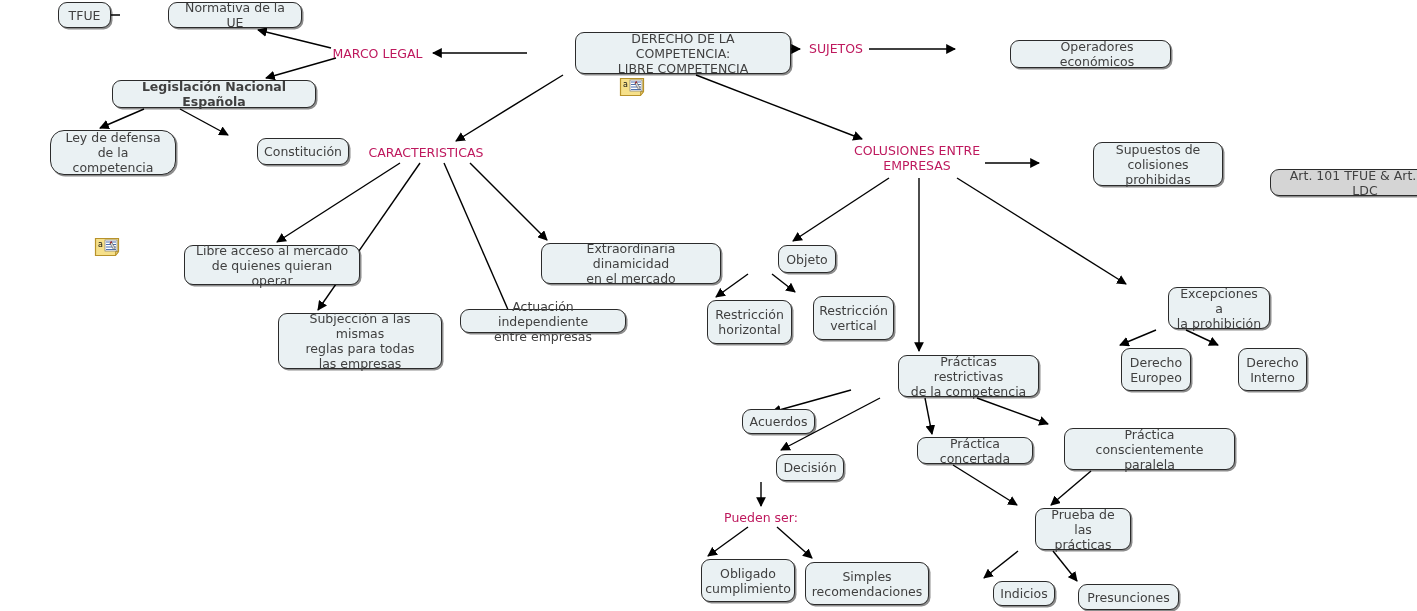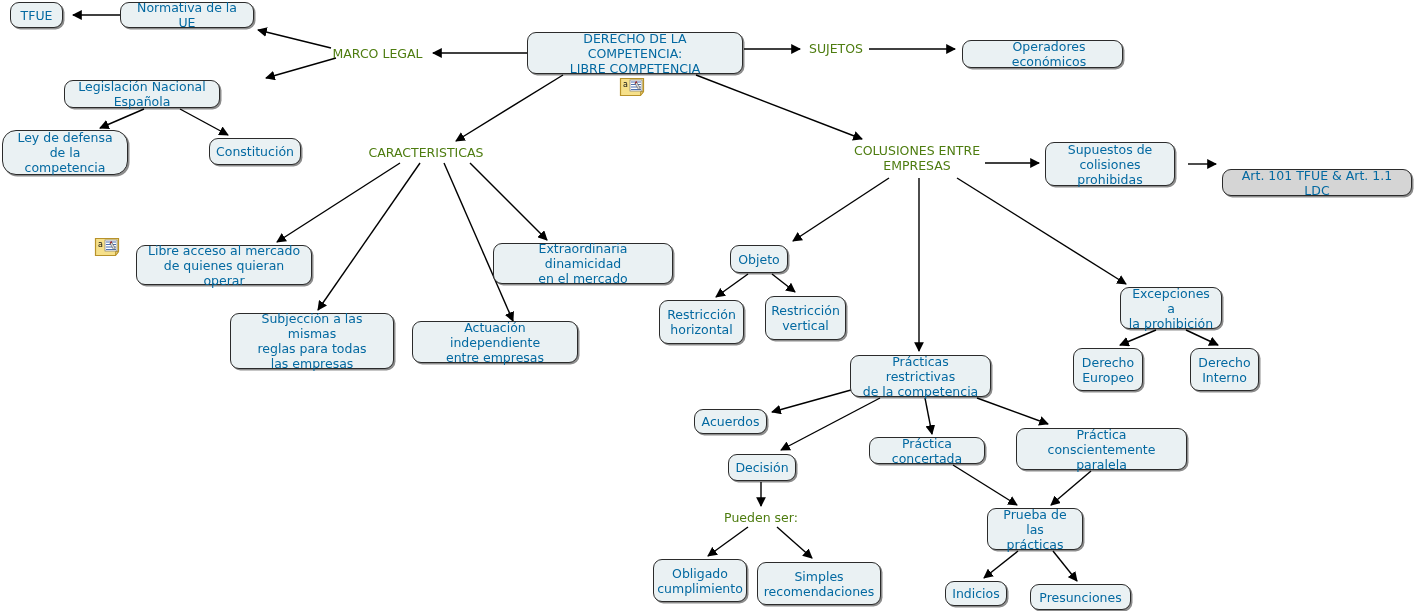--- a/index.html
+++ b/index.html
@@ -28,39 +28,40 @@
   .node {
     position: absolute;
     box-sizing: border-box;
     display: flex;
     align-items: center;
     justify-content: center;
     text-align: center;
     background: #eaf1f3;
     border: 1px solid #2b2b2b;
     border-radius: 9px;
-    color: #0369a1;
+    color: #404040;
     font-size: 12.5px;
     line-height: 15px;
     padding: 2px 7px;
     box-shadow: 1.5px 1.5px 0.5px rgba(0,0,0,0.45);
     white-space: pre-line;
     z-index: 3;
+    margin-left: 48px;
   }
   .node.gray {
     background: #d5d5d5;
   }
   .label {
     position: absolute;
     box-sizing: border-box;
     display: flex;
     align-items: center;
     justify-content: center;
     text-align: center;
-    color: #4d7c0f;
+    color: #be185d;
     font-size: 12.5px;
     line-height: 15px;
     white-space: pre-line;
     background: transparent;
     z-index: 3;
   }
   .note-icon {
     position: absolute;
     width: 26px;
     height: 20px;
@@ -115,21 +116,21 @@
       </g>
   </svg>
   <div id="node-layer">
       <div class="node" style="left: 10px; top: 2px; width: 53px; height: 26px;">TFUE</div>
       <div class="node" style="left: 120px; top: 2px; width: 134px; height: 26px;">Normativa de la UE</div>
       <div class="label" style="left: 331px; top: 45px; width: 93px; height: 17px;">MARCO LEGAL</div>
       <div class="node" style="left: 527px; top: 32px; width: 216px; height: 42px;">DERECHO DE LA COMPETENCIA:
 LIBRE COMPETENCIA</div>
       <div class="label" style="left: 806px; top: 40px; width: 60px; height: 17px;">SUJETOS</div>
       <div class="node" style="left: 962px; top: 40px; width: 161px; height: 28px; padding-left: 20px;">Operadores económicos</div>
-      <div class="node" style="left: 64px; top: 80px; width: 156px; height: 28px;">Legislación Nacional Española</div>
+      <div class="node" style="left: 64px; top: 80px; width: 204px; height: 28px; font-weight: bold;">Legislación Nacional Española</div>
       <div class="node" style="left: 2px; top: 130px; width: 126px; height: 45px; border-radius: 14px;">Ley de defensa
 de la competencia</div>
       <div class="node" style="left: 209px; top: 138px; width: 92px; height: 27px;">Constitución</div>
       <div class="label" style="left: 366px; top: 144px; width: 120px; height: 17px;">CARACTERISTICAS</div>
       <div class="label" style="left: 852px; top: 142px; width: 130px; height: 32px;">COLUSIONES ENTRE
 EMPRESAS</div>
       <div class="node" style="left: 1045px; top: 142px; width: 130px; height: 44px;">Supuestos de
 colisiones prohibidas</div>
       <div class="node gray" style="left: 1222px; top: 169px; width: 190px; height: 27px;">Art. 101 TFUE &amp; Art. 1.1 LDC</div>
       <div class="node" style="left: 136px; top: 245px; width: 176px; height: 40px;">Libre acceso al mercado
@@ -139,21 +140,21 @@
       <div class="node" style="left: 730px; top: 245px; width: 58px; height: 28px;">Objeto</div>
       <div class="node" style="left: 1120px; top: 287px; width: 102px; height: 42px;">Excepciones a
 la prohibición</div>
       <div class="node" style="left: 659px; top: 300px; width: 85px; height: 44px;">Restricción
 horizontal</div>
       <div class="node" style="left: 765px; top: 296px; width: 81px; height: 44px;">Restricción
 vertical</div>
       <div class="node" style="left: 230px; top: 313px; width: 164px; height: 56px;">Subjección a las mismas
 reglas para todas
 las empresas</div>
-      <div class="node" style="left: 412px; top: 321px; width: 166px; height: 42px;">Actuación independiente
+      <div class="node" style="left: 412px; top: 309px; width: 166px; height: 24px;">Actuación independiente
 entre empresas</div>
       <div class="node" style="left: 1073px; top: 348px; width: 70px; height: 43px;">Derecho
 Europeo</div>
       <div class="node" style="left: 1190px; top: 348px; width: 69px; height: 43px;">Derecho
 Interno</div>
       <div class="node" style="left: 850px; top: 355px; width: 141px; height: 42px;">Prácticas restrictivas
 de la competencia</div>
       <div class="node" style="left: 694px; top: 409px; width: 73px; height: 25px;">Acuerdos</div>
       <div class="node" style="left: 869px; top: 437px; width: 116px; height: 27px;">Práctica concertada</div>
       <div class="node" style="left: 1016px; top: 428px; width: 171px; height: 42px;">Práctica conscientemente

